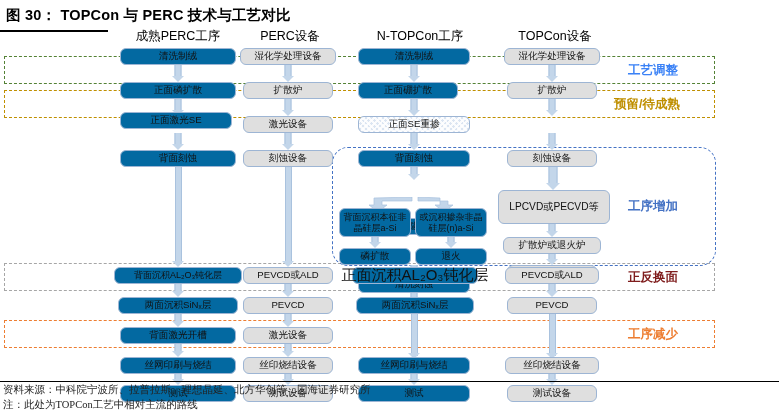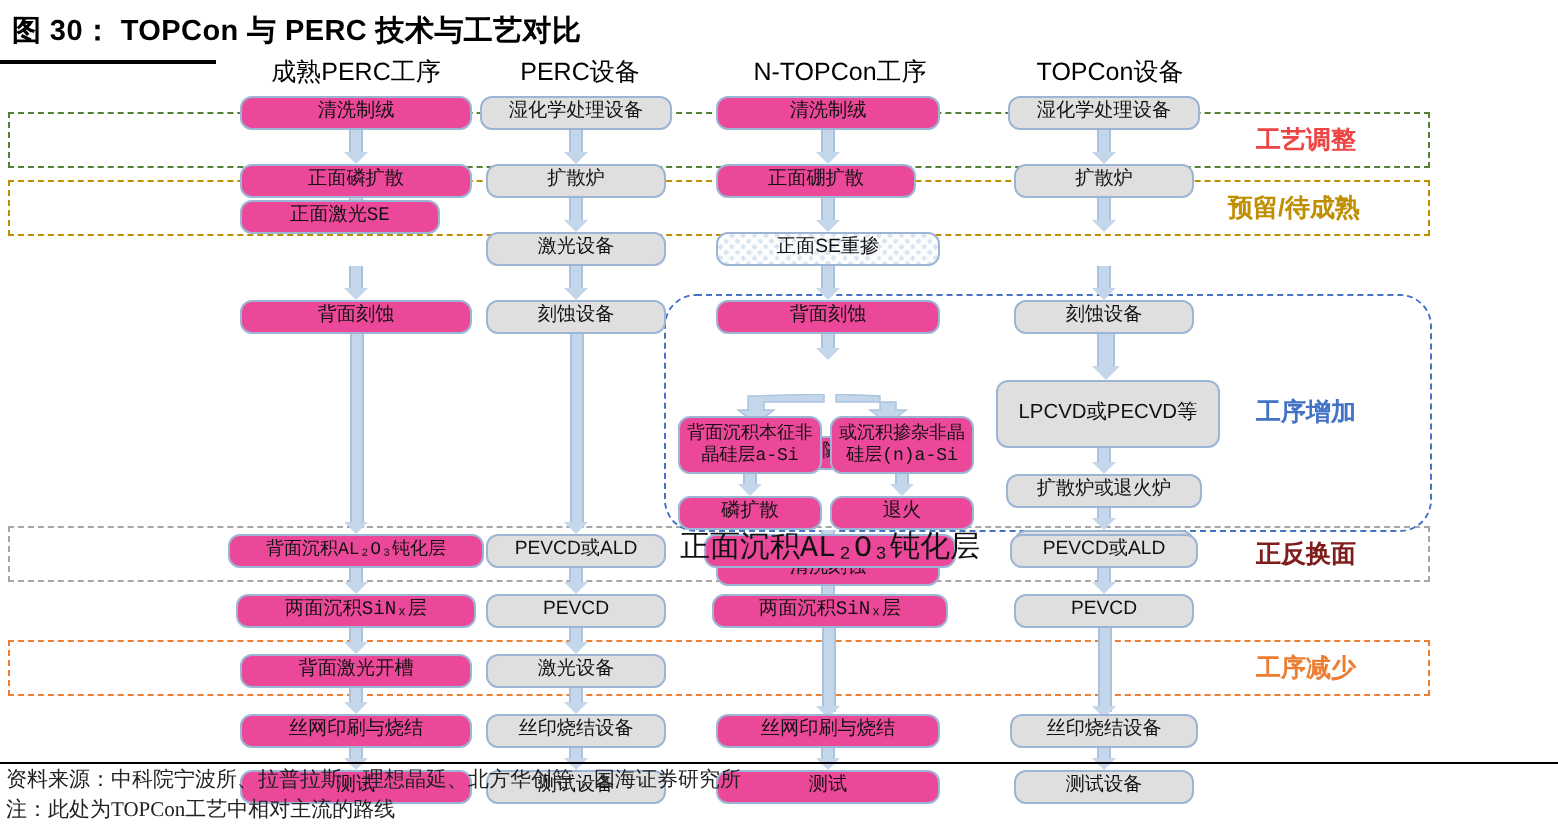--- a/index.html
+++ b/index.html
@@ -44,21 +44,21 @@
     border:1px solid #9db5d4;
     border-radius:6px;
     font-size:9.6px;
     line-height:1.12;
     display:flex; align-items:center; justify-content:center;
     text-align:center;
     white-space:nowrap;
     color:#111;
     padding:0 2px;
   }
-  .box.proc { background:#ec4899;font-family:Liberation Mono, monospace; }          
+  .box.proc { background:#0369a1; }          
   .box.equip { background:#dfdfdf; }          
   .box.wrap { white-space:normal; line-height:1.18; }
   .box.hatch-proc {
     background:
       repeating-linear-gradient(45deg, rgba(255,255,255,.85) 0 2px, rgba(0,0,0,0) 2px 4px),
       repeating-linear-gradient(-45deg, rgba(255,255,255,.85) 0 2px, rgba(0,0,0,0) 2px 4px),
       #dbe5f2;
   }
   .box.hatch-equip {
     background:
@@ -120,21 +120,21 @@
 </style>
 </head>
 <body>
 
 <div id="title">图 30： TOPCon 与 PERC 技术与工艺对比</div>
 <div id="title-rule"></div>
 
 <div id="canvas">
 
   <div class="band" style="left:4px; top:30px; width:711px; height:28px; border-color:#548235;"></div>
-  <div class="band-label" style="left:628px; top:36px; color:#ef4444;">工艺调整</div>
+  <div class="band-label" style="left:628px; top:36px; color:#3b82f6;">工艺调整</div>
 
   <div class="band" style="left:4px; top:64px; width:711px; height:28px; border-color:#bf8f00;"></div>
   <div class="band-label" style="left:614px; top:70px; color:#bf8f00;">预留/待成熟</div>
 
   <div class="band" style="left:4px; top:237px; width:711px; height:28px; border-color:#a6a6a6;"></div>
   <div class="band-label" style="left:628px; top:243px; color:#7f1d1d;">正反换面</div>
 
   <div class="band" style="left:4px; top:294px; width:711px; height:28px; border-color:#ed7d31;"></div>
   <div class="band-label" style="left:628px; top:300px; color:#ed7d31;">工序减少</div>
 
@@ -151,21 +151,21 @@
     <div class="shaft" style="height:11px;"></div>
       <div class="head"></div>
     </div>
 
   <div class="box proc" style="left:120px; top:56px; width:116px; height:17px;">正面磷扩散</div>
   <div class="arrow" style="left:172px; top:73px; width:12px; height:17px;">
     <div class="shaft" style="height:11px;"></div>
       <div class="head"></div>
     </div>
 
-  <div class="box proc" style="left:120px; top:74px; width:100px; height:17px;">正面激光SE</div>
+  <div class="box proc" style="left:120px; top:86px; width:112px; height:17px;">正面激光SE</div>
   <div class="arrow" style="left:172px; top:107px; width:12px; height:17px;">
     <div class="shaft" style="height:11px;"></div>
       <div class="head"></div>
     </div>
 
   <div class="box proc" style="left:120px; top:124px; width:116px; height:17px;">背面刻蚀</div>
   <div class="conn" style="left:174.5px; top:141px; height:97px;"></div>
   <div class="arrow" style="left:172px; top:232px; width:12px; height:9px;">
     <div class="head"></div>
     </div>

